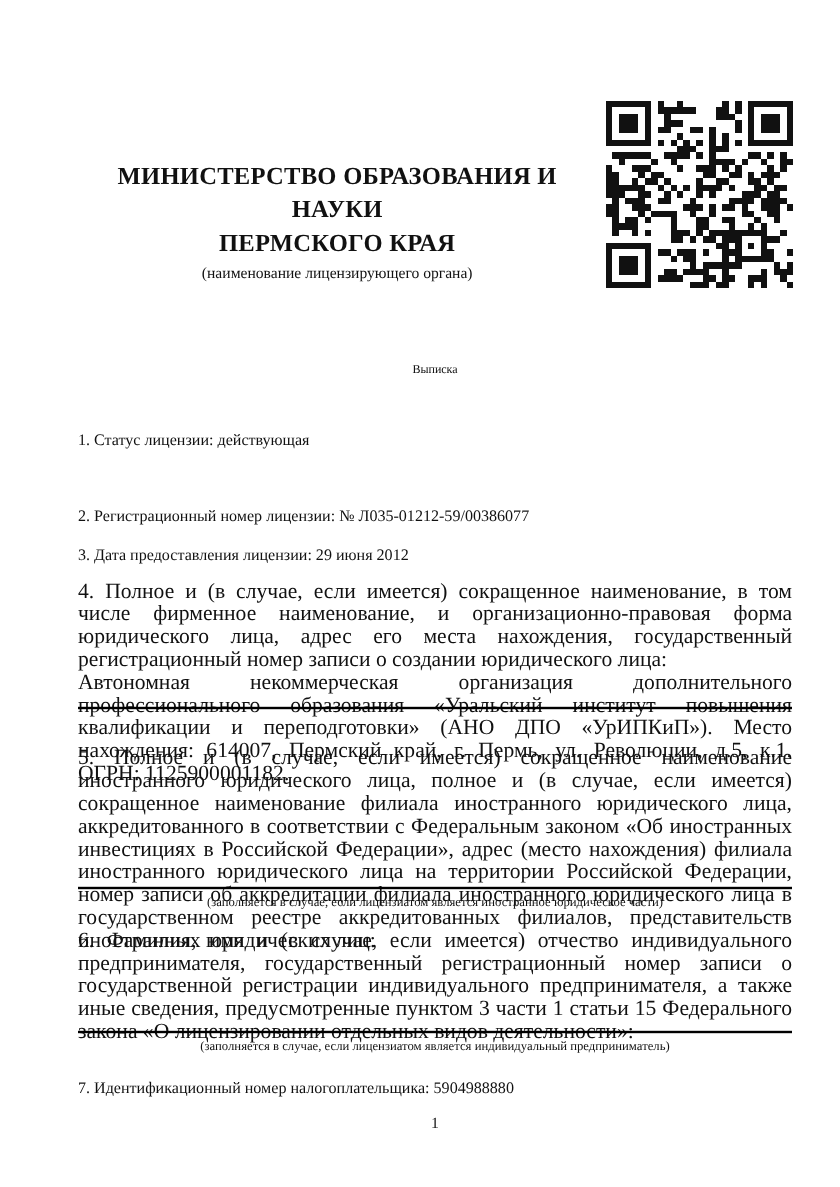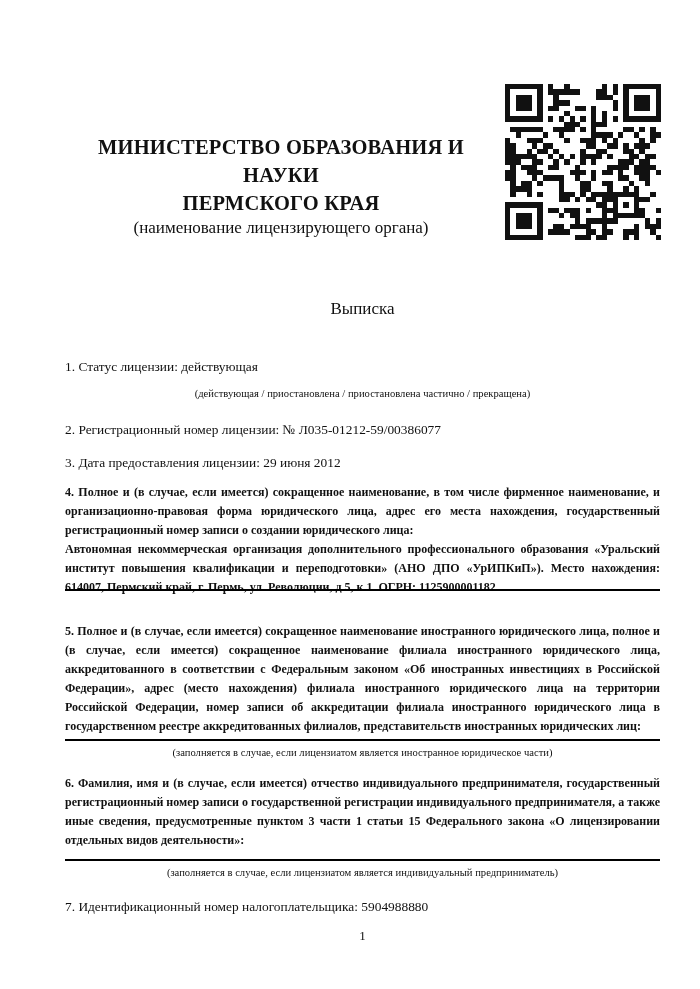--- a/index.html
+++ b/index.html
@@ -2,29 +2,29 @@
 <html><head>
 <meta charset="utf-8">
 <style>
   html,body{margin:0;padding:0;background:#fff;}
   .page{
     position:relative;width:700px;height:989px;background:#fff;
     font-family:"Liberation Serif","DejaVu Serif",serif;color:#111;overflow:hidden;padding-left:12px;
   }
   .abs{position:absolute;}
   .col{left:65px;width:595px;}
-  .body-text{font-size:12px;line-height:19px;text-align:justify;text-align-last:left;font-weight:bold;}
+  .body-text{font-size:18px;line-height:19px;text-align:justify;text-align-last:left;}
   .single{font-size:13.4px;line-height:19px;white-space:nowrap;}
   .caption{font-size:10.6px;line-height:14px;text-align:center;}
   .rule{border-top:2px solid #000;height:0;}
   .header-block{left:65px;width:432px;top:133px;text-align:center;}
   .header-line{font-weight:bold;font-size:20.5px;line-height:28px;letter-spacing:.2px;}
-  .header-caption{font-size:17px;line-height:14px;margin-top:4px;}
+  .header-caption{font-size:13px;line-height:14px;margin-top:4px;}
   .title-block{top:300px;text-align:center;}
-  .title-line{font-size:17px;line-height:17.5px;}
+  .title-line{font-size:10px;line-height:17.5px;}
   .qr-box{left:505px;top:84px;width:156px;height:156px;}
   .qr-box svg{display:block;width:156px;height:156px;}
   .pagenum{top:928px;font-size:13px;text-align:center;}
 </style>
 </head>
 <body>
 
 <div class="page">
 
   <div class="abs qr-box">
@@ -436,21 +436,20 @@
     <div class="header-line">МИНИСТЕРСТВО ОБРАЗОВАНИЯ И НАУКИ</div>
     <div class="header-line">ПЕРМСКОГО КРАЯ</div>
     <div class="header-caption">(наименование лицензирующего органа)</div>
   </div>
 
   <div class="abs col title-block">
     <div class="title-line">Выписка</div>
   </div>
 
   <div class="abs col single" style="top:357px;">1. Статус лицензии: действующая</div>
-  <div class="abs col caption" style="top:387px;">(действующая / приостановлена / приостановлена частично / прекращена)</div>
 
   <div class="abs col single" style="top:420px;">2. Регистрационный номер лицензии: № Л035-01212-59/00386077</div>
 
   <div class="abs col single" style="top:453px;">3. Дата предоставления лицензии: 29 июня 2012</div>
 
   <div class="abs col body-text" style="top:483px;">
     <div>4. Полное и (в случае, если имеется) сокращенное наименование, в том числе фирменное наименование, и организационно-правовая форма юридического лица, адрес его места нахождения, государственный регистрационный номер записи о создании юридического лица:</div>
     <div>Автономная некоммерческая организация дополнительного профессионального образования «Уральский институт повышения квалификации и переподготовки» (АНО ДПО «УрИПКиП»). Место нахождения: 614007, Пермский край, г. Пермь, ул. Революции, д.5, к.1. ОГРН: 1125900001182.</div>
   </div>
   <div class="abs col rule" style="top:589px;"></div>

